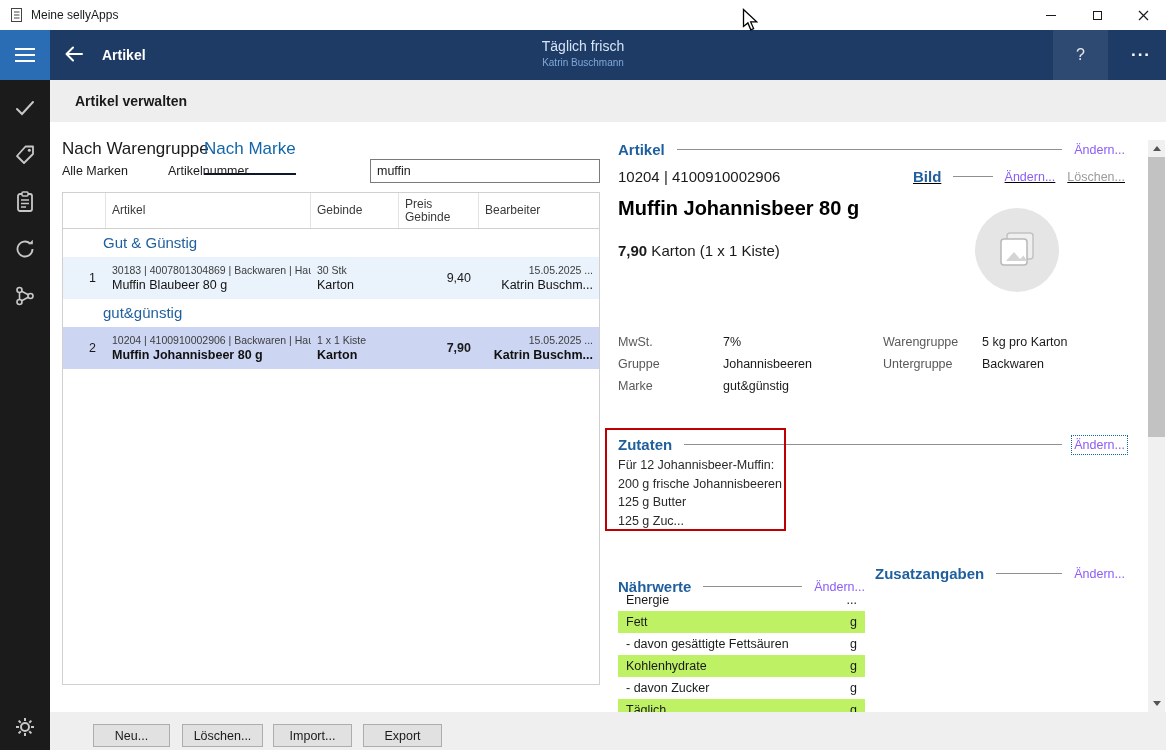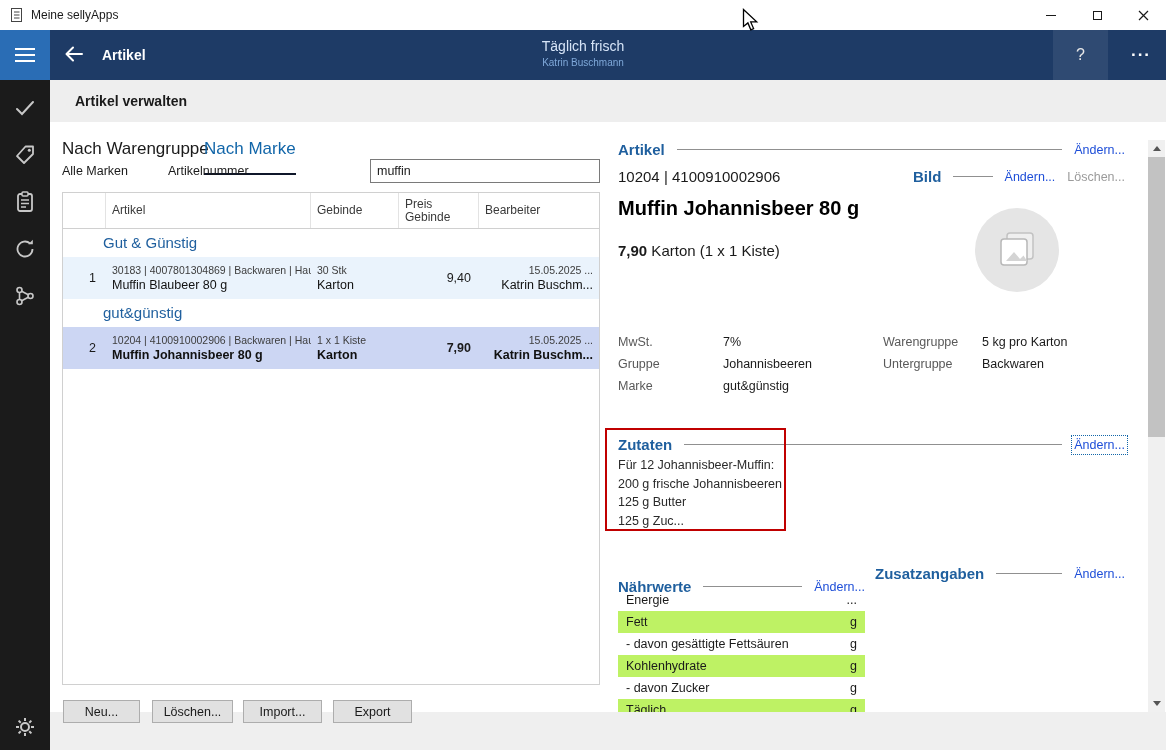--- a/index.html
+++ b/index.html
@@ -57,27 +57,27 @@
   .drow.r1 { background:#eaf3fc; }
   .drow.r2 { background:#ccd6f3; }
   .numc { display:flex; align-items:center; justify-content:flex-end; padding-right:10px; font-size:12.5px; color:#1a1a1a; }
   .cell2 { display:flex; flex-direction:column; justify-content:center; overflow:hidden; white-space:nowrap; padding:0 6px; }
   .cell2 .l1 { font-size:10.5px; color:#3c3c3c; }
   .cell2 .l2 { font-size:12.5px; color:#111; margin-top:2px; }
   .cell2.rt { align-items:flex-end; }
   .pricec { display:flex; align-items:center; justify-content:flex-end; padding-right:8px; font-size:12.5px; color:#1a1a1a; }
   .drow.r2 .l2, .drow.r2 .pricec { font-weight:bold; }
 
-  .lbtn { top:700px; height:23px; background:#e1e1e1; border:1px solid #adadad; font-size:12.5px; font-family:inherit; color:#1a1a1a; position:absolute; }
+  .lbtn { top:724px; height:23px; background:#e1e1e1; border:1px solid #adadad; font-size:12.5px; font-family:inherit; color:#1a1a1a; position:absolute;margin-left:30px; }
 
   
   .sec-head { display:flex; align-items:center; }
   .sec-head .t { color:#1f5f9e; font-size:15px; font-weight:600; white-space:nowrap; }
   .sec-head .rule { flex:1; border-top:1px solid #909090; margin:0 12px; height:0; }
-  .lnk { color:#1d4ed8; font-size:12.5px; white-space:nowrap; cursor:pointer; }
+  .lnk { color:#8b5cf6; font-size:12.5px; white-space:nowrap; cursor:pointer; }
   .lnk.gray { color:#9b9b9b; margin-left:12px; }
   .lnk.dotted { outline:1px dotted #1266a9; outline-offset:2px; }
 
   .art-id { left:618px; top:168px; font-size:15px; color:#1a1a1a; }
   .pname { left:618px; top:197px; font-size:20px; font-weight:bold; color:#000; }
   .pprice { left:618px; top:242px; font-size:15px; color:#1a1a1a; }
   .pprice .b { font-weight:bold; }
   .imgcircle { left:975px; top:208px; width:84px; height:84px; border-radius:50%; background:#e5e5e5; display:flex; align-items:center; justify-content:center; }
 
   .fgrid { left:618px; top:331px; width:507px; display:grid; grid-template-columns:105px 160px 99px 1fr; font-size:12.5px; line-height:22px; }
@@ -265,21 +265,21 @@
   <button class="lbtn" style="left:333px; width:79px;">Export</button>
 
   <div class="abs sec-head" style="left:618px; top:141px; width:507px;">
     <span class="t">Artikel</span>
     <span class="rule"></span>
     <span class="lnk">Ändern...</span>
   </div>
 
   <div class="abs art-id">10204 | 4100910002906</div>
 
-  <div class="abs sec-head" style="left:913px; top:168px; width:212px;">
+  <div class="abs sec-head" style="left:913px; top:168px; width:212px;text-decoration:underline;">
     <span class="t">Bild</span>
     <span class="rule"></span>
     <span class="lnk">Ändern...</span>
     <span class="lnk gray">Löschen...</span>
   </div>
 
   <div class="abs pname">Muffin Johannisbeer 80 g</div>
   <div class="abs pprice">
     <span class="b">7,90</span><span> Karton (1 x 1 Kiste)</span>
   </div>

